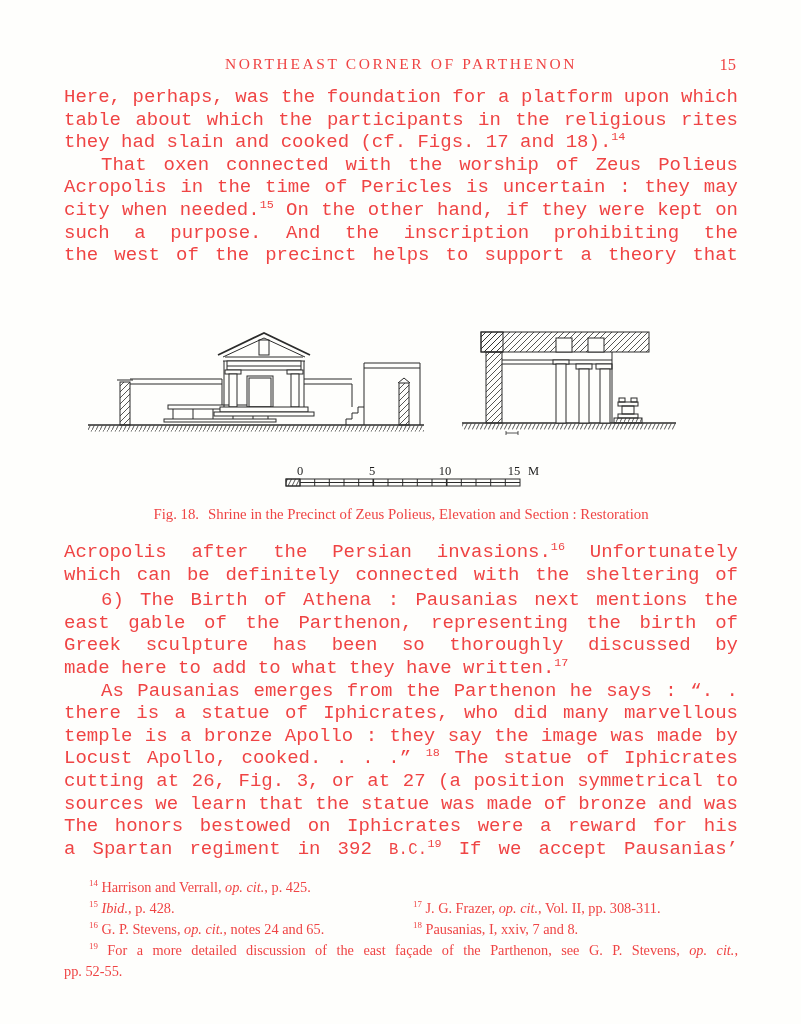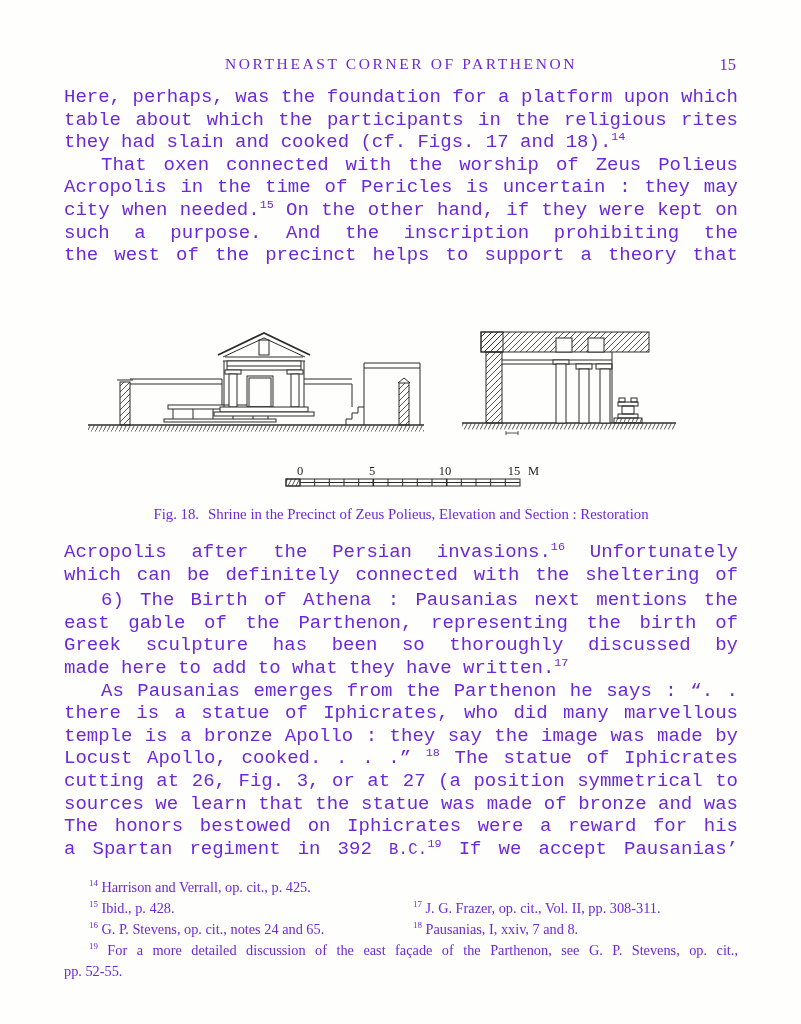--- a/index.html
+++ b/index.html
@@ -1,36 +1,36 @@
 <!DOCTYPE html>
 <html><head>
 <meta charset="utf-8">
 <style>
   html,body{margin:0;padding:0;background:#ffffff;}
   .page{
     position:relative;width:801px;height:1024px;background:#fefefc;
-    color:#6d28d9;font-family:"Liberation Serif","DejaVu Serif",serif;
+    color:#ef4444;font-family:"Liberation Serif","DejaVu Serif",serif;
     overflow:hidden;
   }
   
   .running-head{position:absolute;top:55px;left:64px;width:674px;height:20px;
     font-size:15.5px;letter-spacing:2.6px;}
   .head-title{display:block;text-align:center;}
   .page-number{position:absolute;right:2px;top:0;letter-spacing:0;font-size:16.5px;}
   
   .text-block{position:absolute;left:64px;width:674px;font-size:19px;line-height:22.6px;font-family:Liberation Mono, monospace;}
   #text-top{top:86px;}
   #text-bottom{top:541px;}
   .line{text-align:justify;text-align-last:justify;height:22.6px;overflow:hidden;}
   .line.last{text-align-last:left;}
   .line.indent{text-indent:37px;}
   .para.space-before{margin-top:3px;}
   .run-sup{vertical-align:super;font-size:0.62em;line-height:0;}
   .run-sc{font-size:0.82em;letter-spacing:0.3px;}
-  .run-i{}
+  .run-i{font-style:italic;}
   
   .figure-svg{position:absolute;left:0;top:326px;width:801px;height:170px;}
   .caption{position:absolute;top:506px;left:64px;width:674px;text-align:center;
     font-size:14.8px;}
   .caption-text{margin-left:9px;}
   
   .footnotes{position:absolute;left:64px;top:877px;width:674px;
     font-size:14.3px;line-height:21px;}
   .fn-row{position:relative;height:21px;text-align:left;overflow:hidden;}
   .fn-row.indent{text-indent:25px;}

